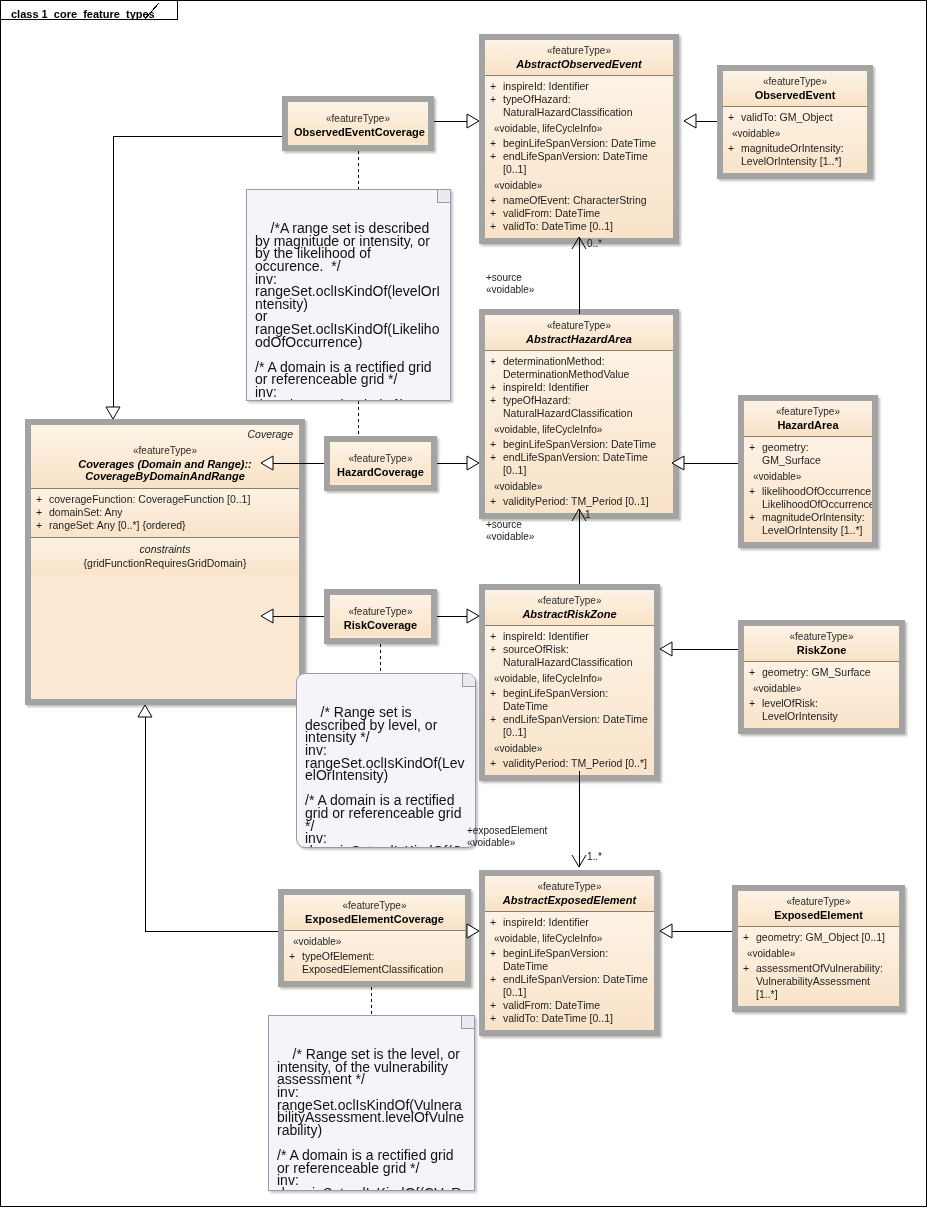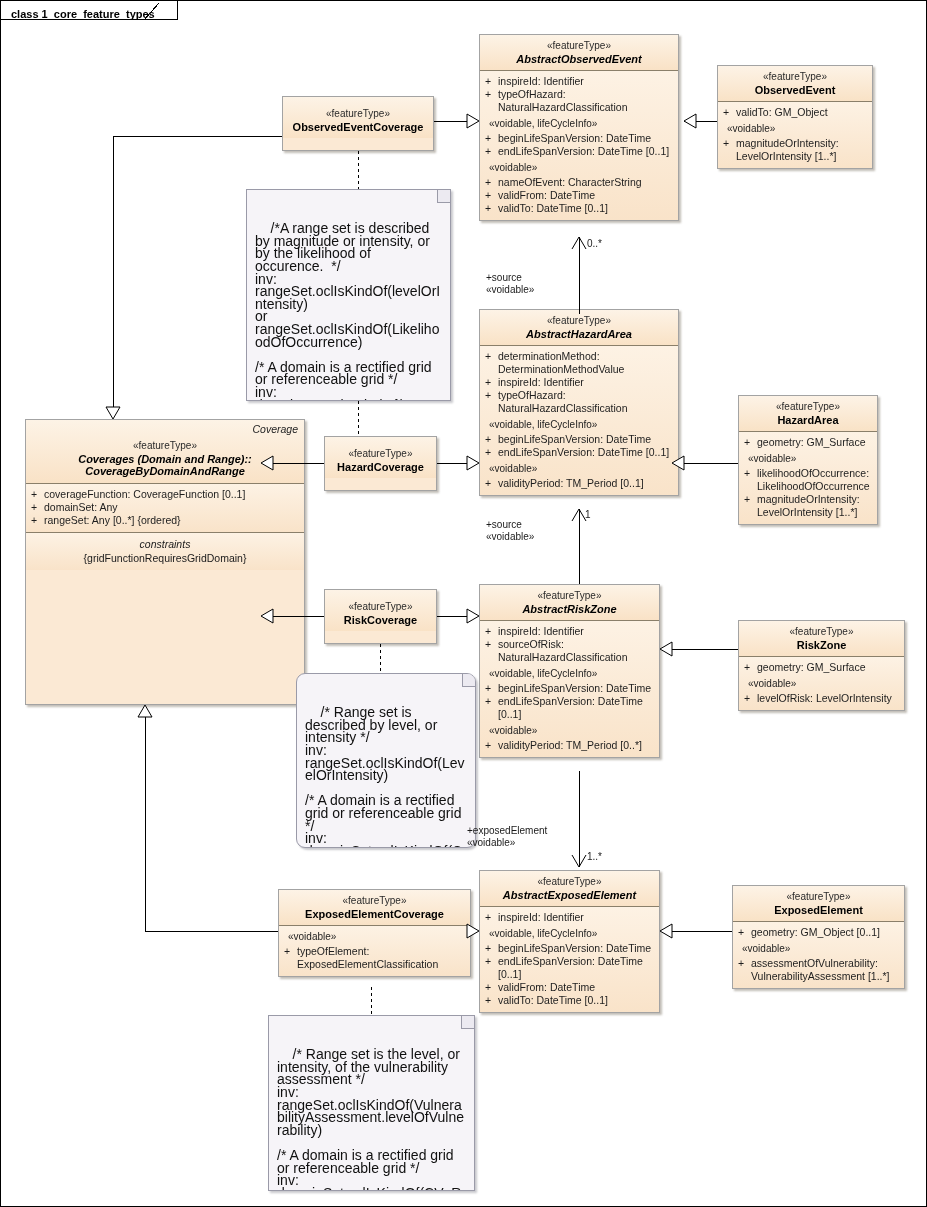--- a/index.html
+++ b/index.html
@@ -36,21 +36,21 @@
     color: #000;
     line-height: 19px;
     white-space: nowrap;
     box-sizing: border-box;
   }
 
   
   .cls {
     position: absolute;
     box-sizing: border-box;
-    border: 1px solid #a3a3a3;
+    border: 6px solid #a3a3a3;
     background: #fbe9d4;
     box-shadow: 2px 2px 2px rgba(120,110,95,0.45);
     font-size: 10.5px;
     color: #1a1a1a;
     overflow: hidden;
   }
   .cls .hdr {
     padding: 5px 6px 5px 6px;
     text-align: center;
     line-height: 12.5px;

